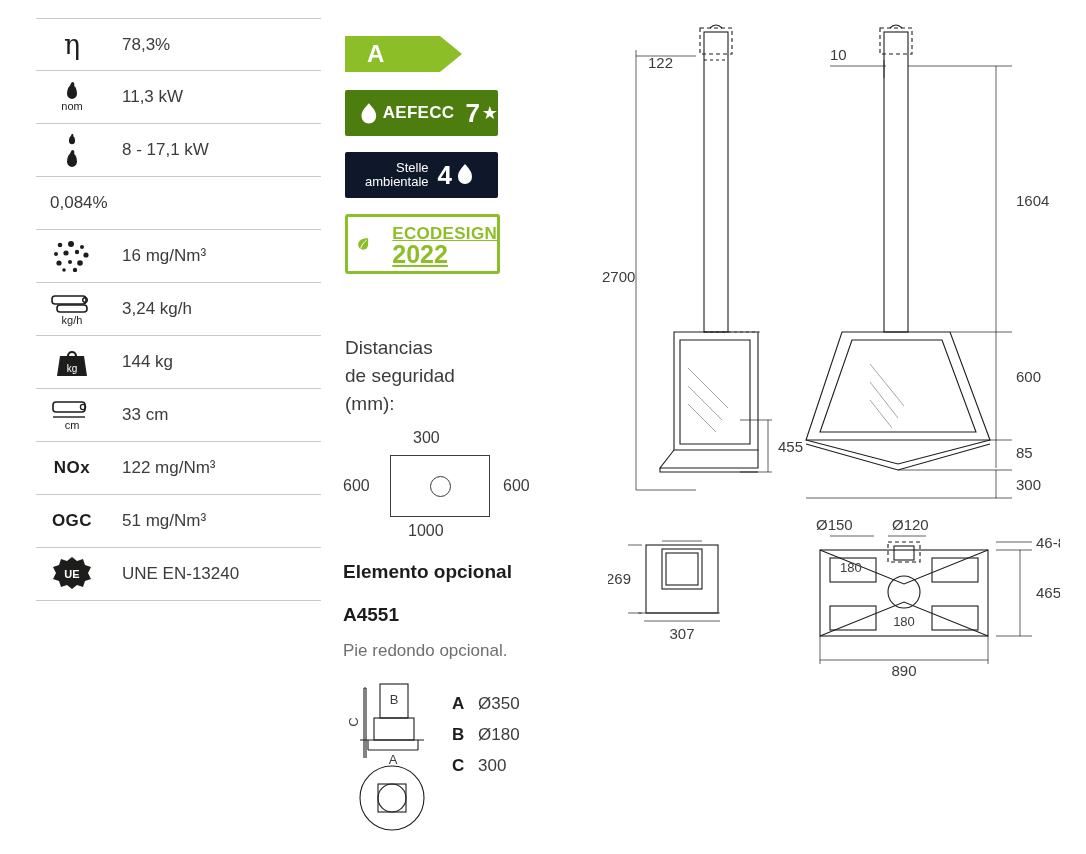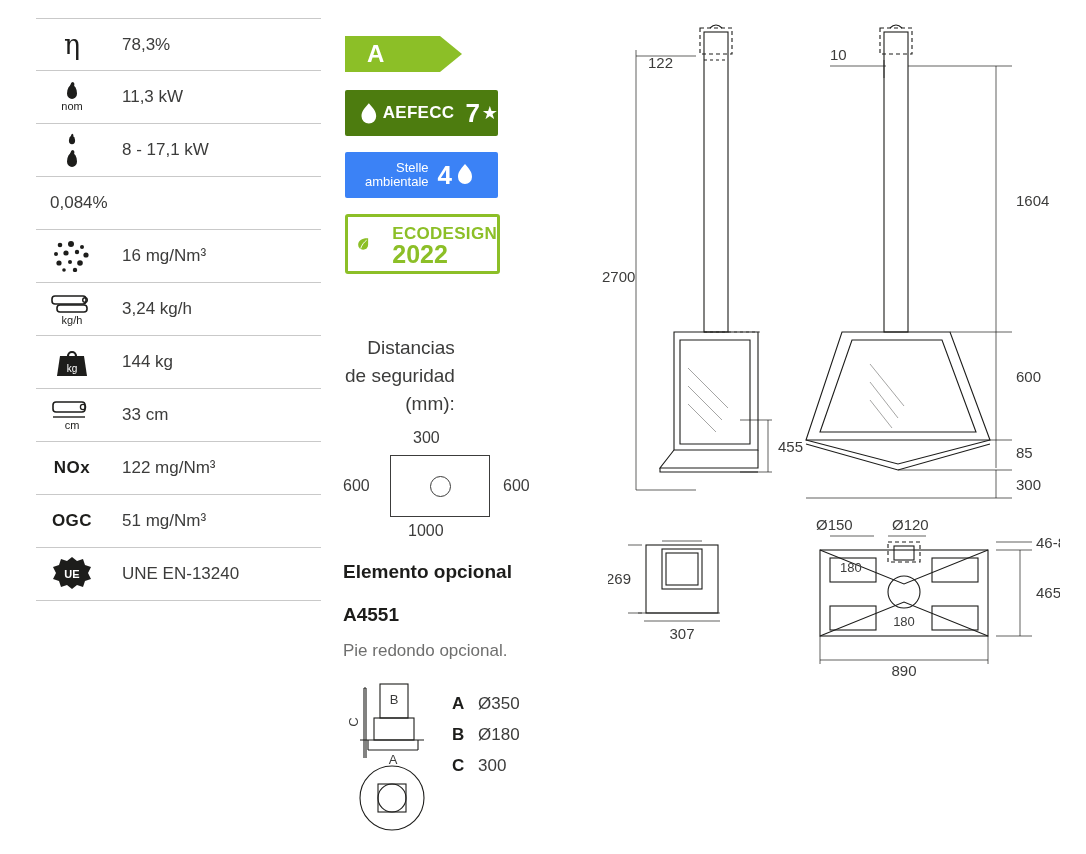--- a/index.html
+++ b/index.html
@@ -71,39 +71,39 @@
 
   .badge-aefecc {
     margin-top:18px; width:153px; height:46px; background:#4d7c0f;
     display:flex; align-items:center; color:#fff;
     border-radius:2px;
   }
   .badge-aefecc .txt { font-size:17px; font-weight:bold; letter-spacing:.3px; }
   .badge-aefecc .num { font-size:26px; font-weight:bold; margin-left:11px; }
 
   .badge-stelle {
-    margin-top:16px; width:153px; height:46px; background:#3b82f6;
+    margin-top:16px; width:153px; height:46px; background:#0f172a;
     display:flex; align-items:center; justify-content:center; color:#fff;
     border-radius:2px;
   }
   .badge-stelle .lines { font-size:13px; line-height:14px; text-align:right; }
   .badge-stelle .num { font-size:26px; font-weight:bold; margin-left:9px; }
 
   .badge-eco {
     margin-top:16px; width:155px; height:60px;
     border:3px solid #8cbf27; border-radius:3px;
     display:flex; align-items:center; padding-left:8px;
   }
-  .badge-eco .eco-txt { margin-left:22px; color:#8cbf27; line-height:20px; }
+  .badge-eco .eco-txt { margin-left:22px; color:#8cbf27; line-height:20px;text-decoration:underline; }
   .badge-eco .eco-1 { font-size:17px; font-weight:bold; letter-spacing:.3px; }
   .badge-eco .eco-2 { font-size:25px; font-weight:bold; }
 
   .dist-title {
     position:absolute; left:345px; top:334px;
-    font-size:19px; line-height:28px; color:#3c3c3b;text-align:right;
+    font-size:19px; line-height:28px; color:#3c3c3b;
   }
   .dist-box { position:absolute; left:390px; top:455px; }
   .dist-rect {
     width:100px; height:62px; border:1px solid #3c3c3b;
     display:flex; align-items:center; justify-content:center;
   }
   .dist-rect .circ { width:21px;height:21px;border:1px solid #3c3c3b;border-radius:50%; }
   .dnum { position:absolute; font-size:16px; color:#3c3c3b; }
 
   .opt-title { position:absolute; left:343px; top:561px; font-size:19px; font-weight:bold; color:#1d1d1b; }

